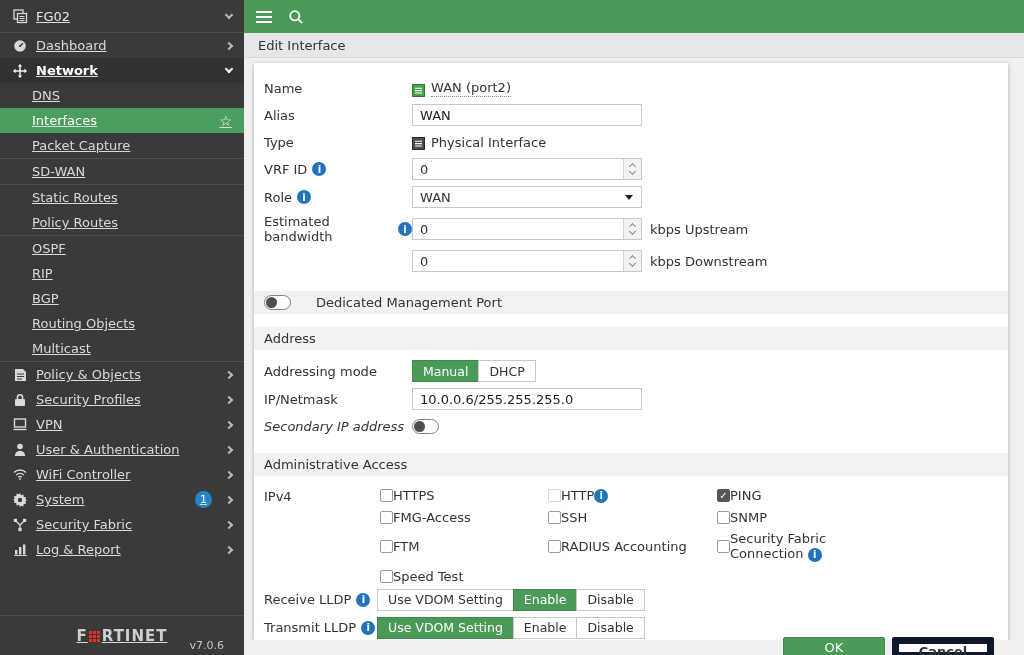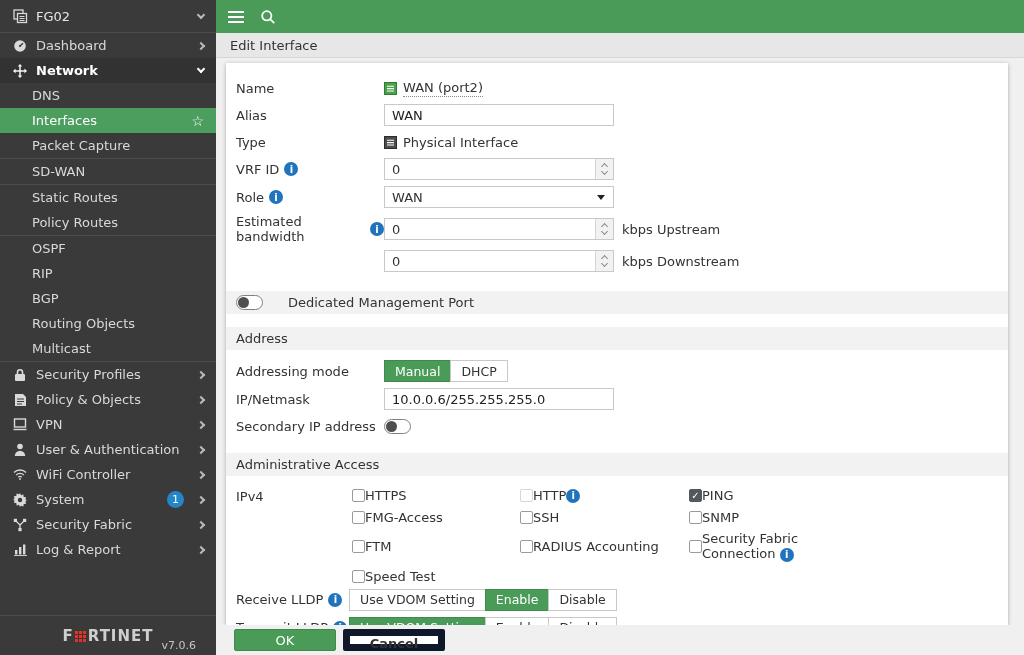--- a/index.html
+++ b/index.html
@@ -1,21 +1,21 @@
 <!DOCTYPE html>
 <html><head>
 <meta charset="utf-8">
 <style>
   * { box-sizing: border-box; margin: 0; padding: 0; }
   html,body { width:1024px; height:655px; overflow:hidden;
     font-family:"DejaVu Sans","Liberation Sans",sans-serif; font-size:13px; color:#333; background:#f0f0f0;}
   .app { display:flex; width:1024px; height:655px; }
 
   
-  .sidebar { width:216px; background:#3a3a3a; color:#d9d9d9; display:flex; flex-direction:column; flex-shrink:0; }
+  .sidebar { width:244px; background:#3a3a3a; color:#d9d9d9; display:flex; flex-direction:column; flex-shrink:0;text-decoration:underline; }
   .sb-header { height:33px; display:flex; align-items:center; gap:8px; padding:0 12px; border-bottom:1px solid #4d4d4d; color:#e6e6e6;}
   .sb-item { height:25px; display:flex; align-items:center; gap:8px; padding:0 12px; cursor:pointer; }
   .sb-item .lbl { white-space:nowrap; }
   .sb-item.bold { background:#323232; color:#fff; font-weight:bold; }
   .sb-sub { padding-left:32px; }
   .sb-sub.selected { background:#4c9e5f; color:#fff; }
   .divider { border-top:1px solid #4d4d4d; }
   .chev { margin-left:auto; width:6px; height:6px; border-right:2px solid #b9b9b9; border-bottom:2px solid #b9b9b9; flex-shrink:0;}
   .chev.r { transform:rotate(-45deg); }
   .chev.d { transform:rotate(45deg); margin-top:-3px;}
@@ -44,21 +44,21 @@
   .content { flex:1; background:#f0f0f0; padding:5px 16px 0 10px; overflow:hidden; }
   .card { background:#fff; box-shadow:0 1px 4px rgba(0,0,0,0.3); height:100%; padding-top:12px; }
 
   
   .frow { display:flex; align-items:center; padding:3px 10px; min-height:26px;}
   .frow > .flabel { width:148px; flex-shrink:0; display:flex; align-items:center; gap:5px; }
   .frow.lldp > .flabel { width:113px; }
   .info-i { width:14px; height:14px; border-radius:50%; background:#2173bc; color:#fff; font-size:10px;
     font-weight:bold; font-style:normal; display:inline-flex; align-items:center; justify-content:center; flex-shrink:0;}
   .dotted-label { border-bottom:1px dotted #8a8a8a; padding-bottom:1px; }
-  .static-val { display:flex; align-items:center; gap:6px; }
+  .static-val { display:flex; align-items:flex-end; gap:6px; }
 
   .tinput { width:230px; height:22px; border:1px solid #c8c8c8; padding:0 7px; font:inherit; color:#222; background:#fff;}
   .numwrap { position:relative; width:230px; height:22px; border:1px solid #c8c8c8; display:flex; align-items:center;
     padding-left:7px; background:#fff;}
   .spin { position:absolute; right:0; top:0; bottom:0; width:18px; background:#f2f2f2; border-left:1px solid #d4d4d4;
     display:flex; flex-direction:column; align-items:center; justify-content:center; gap:2px; cursor:pointer;}
   .spin i { width:5px; height:5px; border-right:1.5px solid #8b8b8b; border-bottom:1.5px solid #8b8b8b; }
   .spin i.up { transform:rotate(-135deg); margin-bottom:-1px;}
   .spin i.dn { transform:rotate(45deg); margin-top:-1px;}
   .selectwrap { position:relative; width:230px; height:22px; border:1px solid #c8c8c8; display:flex; align-items:center;
@@ -82,22 +82,22 @@
   .cb { display:flex; align-items:center; cursor:pointer; }
   .cbox { width:13px; height:13px; border:1px solid #9a9a9a; border-radius:2px; background:#fff; flex-shrink:0;
     display:flex; align-items:center; justify-content:center; font-size:10px; color:#fff;}
   .cbox.checked { background:#54575b; border-color:#54575b; }
   .cbox.disabled { border-color:#d6d6d6; }
   .cb-text-wrap { display:inline; max-width:122px; line-height:1.15; }
   .ipv4-row { display:flex; align-items:flex-start; padding:5px 10px 2px 10px; }
   .ipv4-row > .flabel { width:116px; flex-shrink:0; padding-top:1px;}
 
   
-  .footer { height:30px; background:#f0f0f0; display:flex; align-items:center; justify-content:flex-start; gap:7px;
-    padding:0 18px; flex-shrink:0;}
+  .footer { height:15px; background:#f0f0f0; display:flex; align-items:center; justify-content:flex-end; gap:7px;
+    padding:0 30px; flex-shrink:0;}
   .btn { height:22px; width:102px; font:inherit; border-radius:2px; cursor:pointer; }
   .btn.ok { background:#4a9b57; border:1px solid #41884c; color:#fff; }
   .btn.cancel { background:#fff; border:7px solid #0f172a; color:#333;font-weight:bold; }
 
   svg { display:block; }
 </style>
 </head>
 <body>
 
 <div class="app">
@@ -174,37 +174,37 @@
     <div class="sb-item sb-sub">
       <span class="lbl">Routing Objects</span>
     </div>
     <div class="sb-item sb-sub">
       <span class="lbl">Multicast</span>
     </div>
     <div class="divider"></div>
 
     <div class="sb-item">
       <span class="icon-box">
+        <svg width="13" height="14" viewBox="0 0 13 14">
+            <path d="M1 1h8l3 3v9H1z" fill="#d9d9d9"></path>
+            <path d="M3 6h7M3 8.5h7M3 11h5" stroke="#3a3a3a" stroke-width="1"></path>
+          </svg>
+      </span>
+      <span class="lbl">Policy &amp; Objects</span>
+      <span class="chev r"></span>
+    </div>
+
+    <div class="sb-item">
+      <span class="icon-box">
         <svg width="12" height="14" viewBox="0 0 12 14">
             <rect x="1" y="6" width="10" height="7" rx="1" fill="#d9d9d9"></rect>
             <path d="M3.5 6V4.2a2.5 2.5 0 0 1 5 0V6" fill="none" stroke="#d9d9d9" stroke-width="1.6"></path>
           </svg>
       </span>
       <span class="lbl">Security Profiles</span>
-      <span class="chev r"></span>
-    </div>
-
-    <div class="sb-item">
-      <span class="icon-box">
-        <svg width="13" height="14" viewBox="0 0 13 14">
-            <path d="M1 1h8l3 3v9H1z" fill="#d9d9d9"></path>
-            <path d="M3 6h7M3 8.5h7M3 11h5" stroke="#3a3a3a" stroke-width="1"></path>
-          </svg>
-      </span>
-      <span class="lbl">Policy &amp; Objects</span>
       <span class="chev r"></span>
     </div>
 
     <div class="sb-item">
       <span class="icon-box">
         <svg width="14" height="13" viewBox="0 0 14 13">
             <rect x="1.5" y="1" width="11" height="8" fill="none" stroke="#d9d9d9" stroke-width="1.4"></rect>
             <path d="M0.5 11.5h13" stroke="#d9d9d9" stroke-width="1.4"></path>
           </svg>
       </span>
@@ -405,21 +405,21 @@
             <button class="seg-btn">DHCP</button>
           </span>
         </div>
 
         <div class="frow">
           <span class="flabel">IP/Netmask</span>
           <input class="tinput" type="text" value="10.0.0.6/255.255.255.0" style="">
         </div>
 
         <div class="frow">
-          <span style="display:flex;align-items:center;gap:8px;">
+          <span style="display:flex;align-items:center;gap:8px;font-style:italic;">
             <span>Secondary IP address</span>
             <span class="toggle"></span>
           </span>
         </div>
 
         <div class="section-band" style="margin-top:14px;">
           <span>Administrative Access</span>
         </div>
 
         <div class="ipv4-row">

